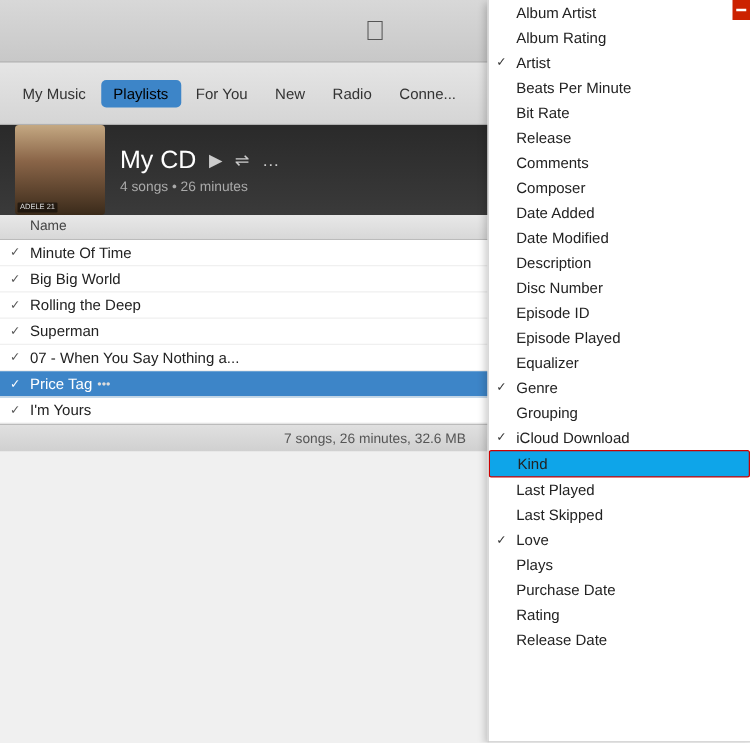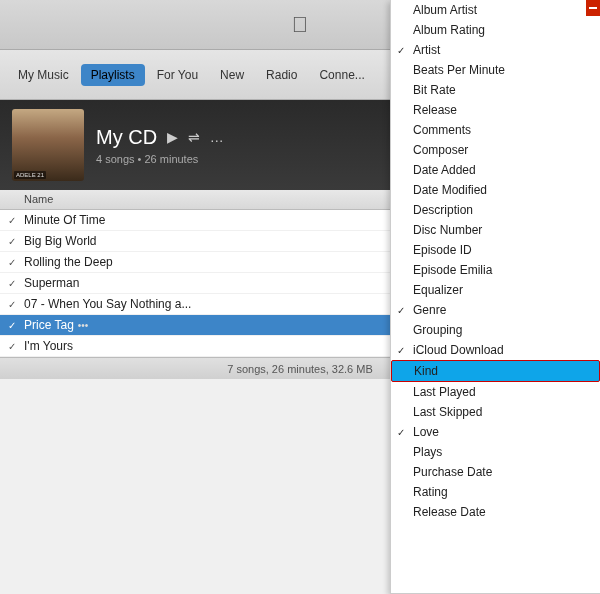--- a/index.html
+++ b/index.html
@@ -67,21 +67,21 @@
       white-space: nowrap;
     }
     .nav-item.active {
       background: #3d85c8;
       color: #000000;
     }
 
     
     .hero {
       background: linear-gradient(to bottom, #2a2a2a, #3a3a3a);
-      height: 90px;
+      height: 72px;
       display: flex;
       align-items: center;
       padding: 0 12px;
       gap: 12px;
     }
     .album-art {
       width: 72px;
       height: 72px;
       background: linear-gradient(135deg, #888 0%, #444 100%);
       border-radius: 3px;
@@ -431,21 +431,21 @@
     <div class="dropdown-item">
       <span class="checkmark"></span>
       <span class="dropdown-label">Disc Number</span>
     </div>
     <div class="dropdown-item">
       <span class="checkmark"></span>
       <span class="dropdown-label">Episode ID</span>
     </div>
     <div class="dropdown-item">
       <span class="checkmark"></span>
-      <span class="dropdown-label">Episode Emilia</span>
+      <span class="dropdown-label">Episode Played</span>
     </div>
     <div class="dropdown-item">
       <span class="checkmark"></span>
       <span class="dropdown-label">Equalizer</span>
     </div>
     <div class="dropdown-item">
       <span class="checkmark">✓</span>
       <span class="dropdown-label">Genre</span>
     </div>
     <div class="dropdown-item">

